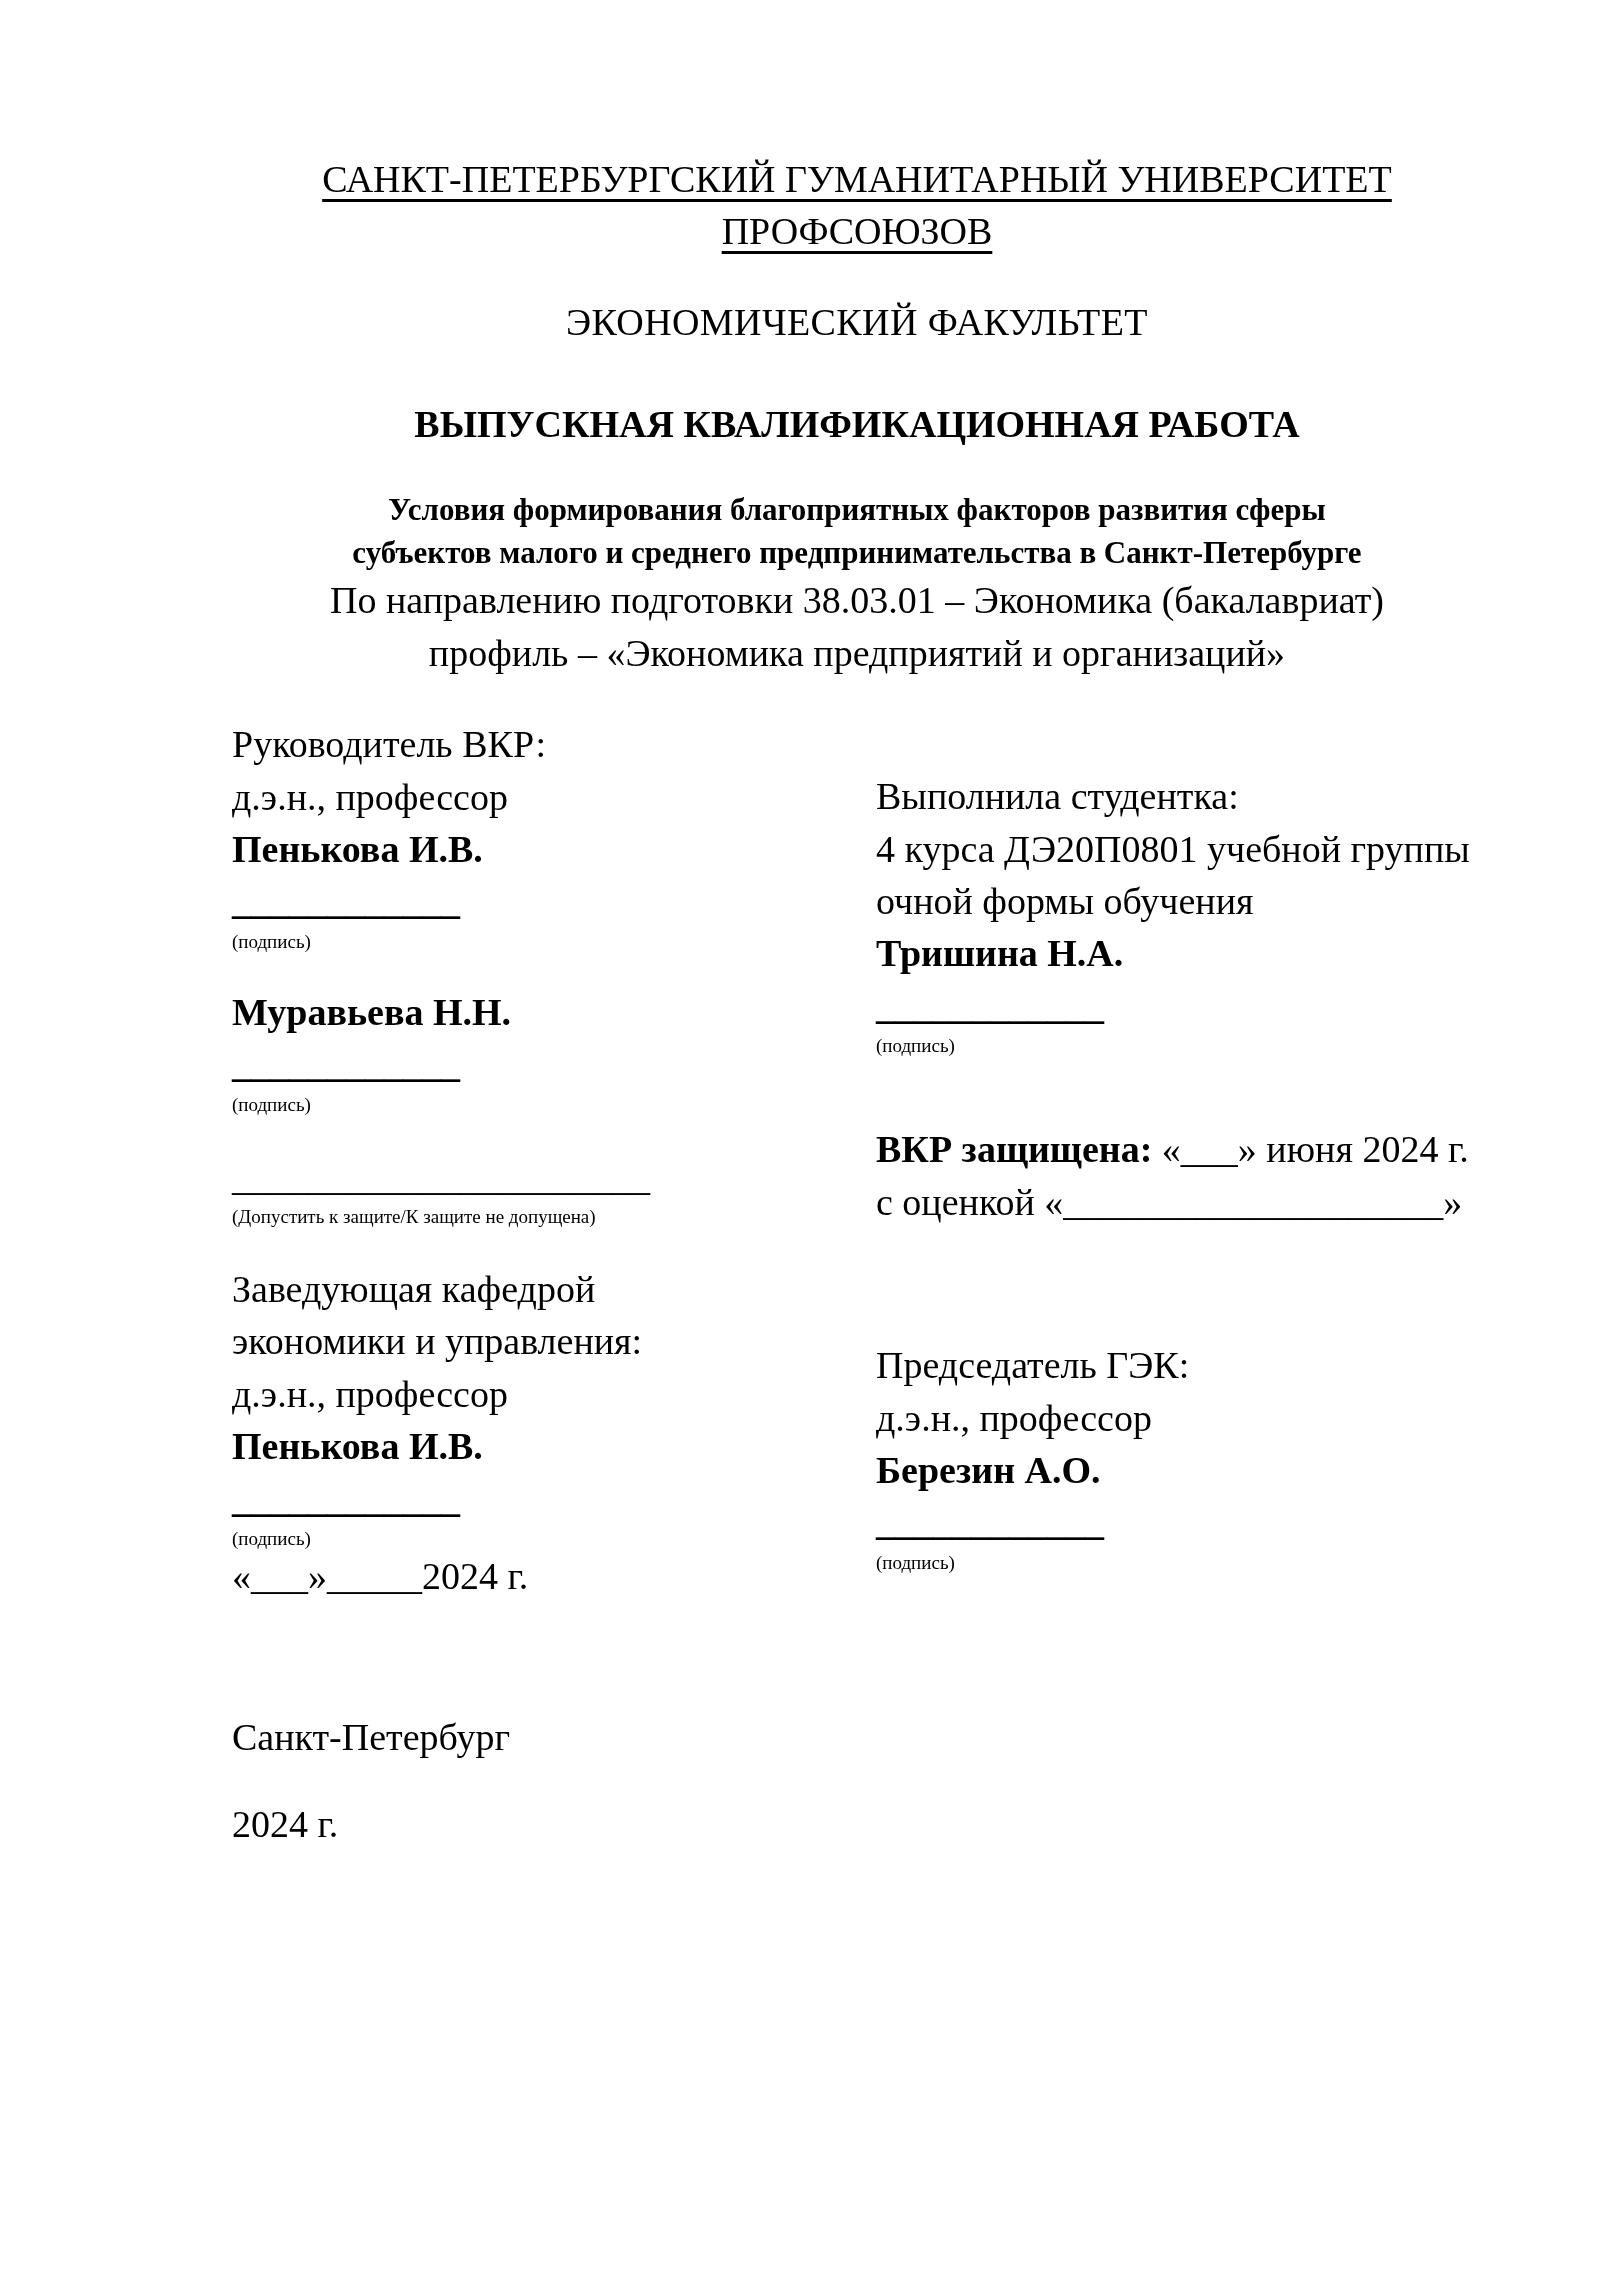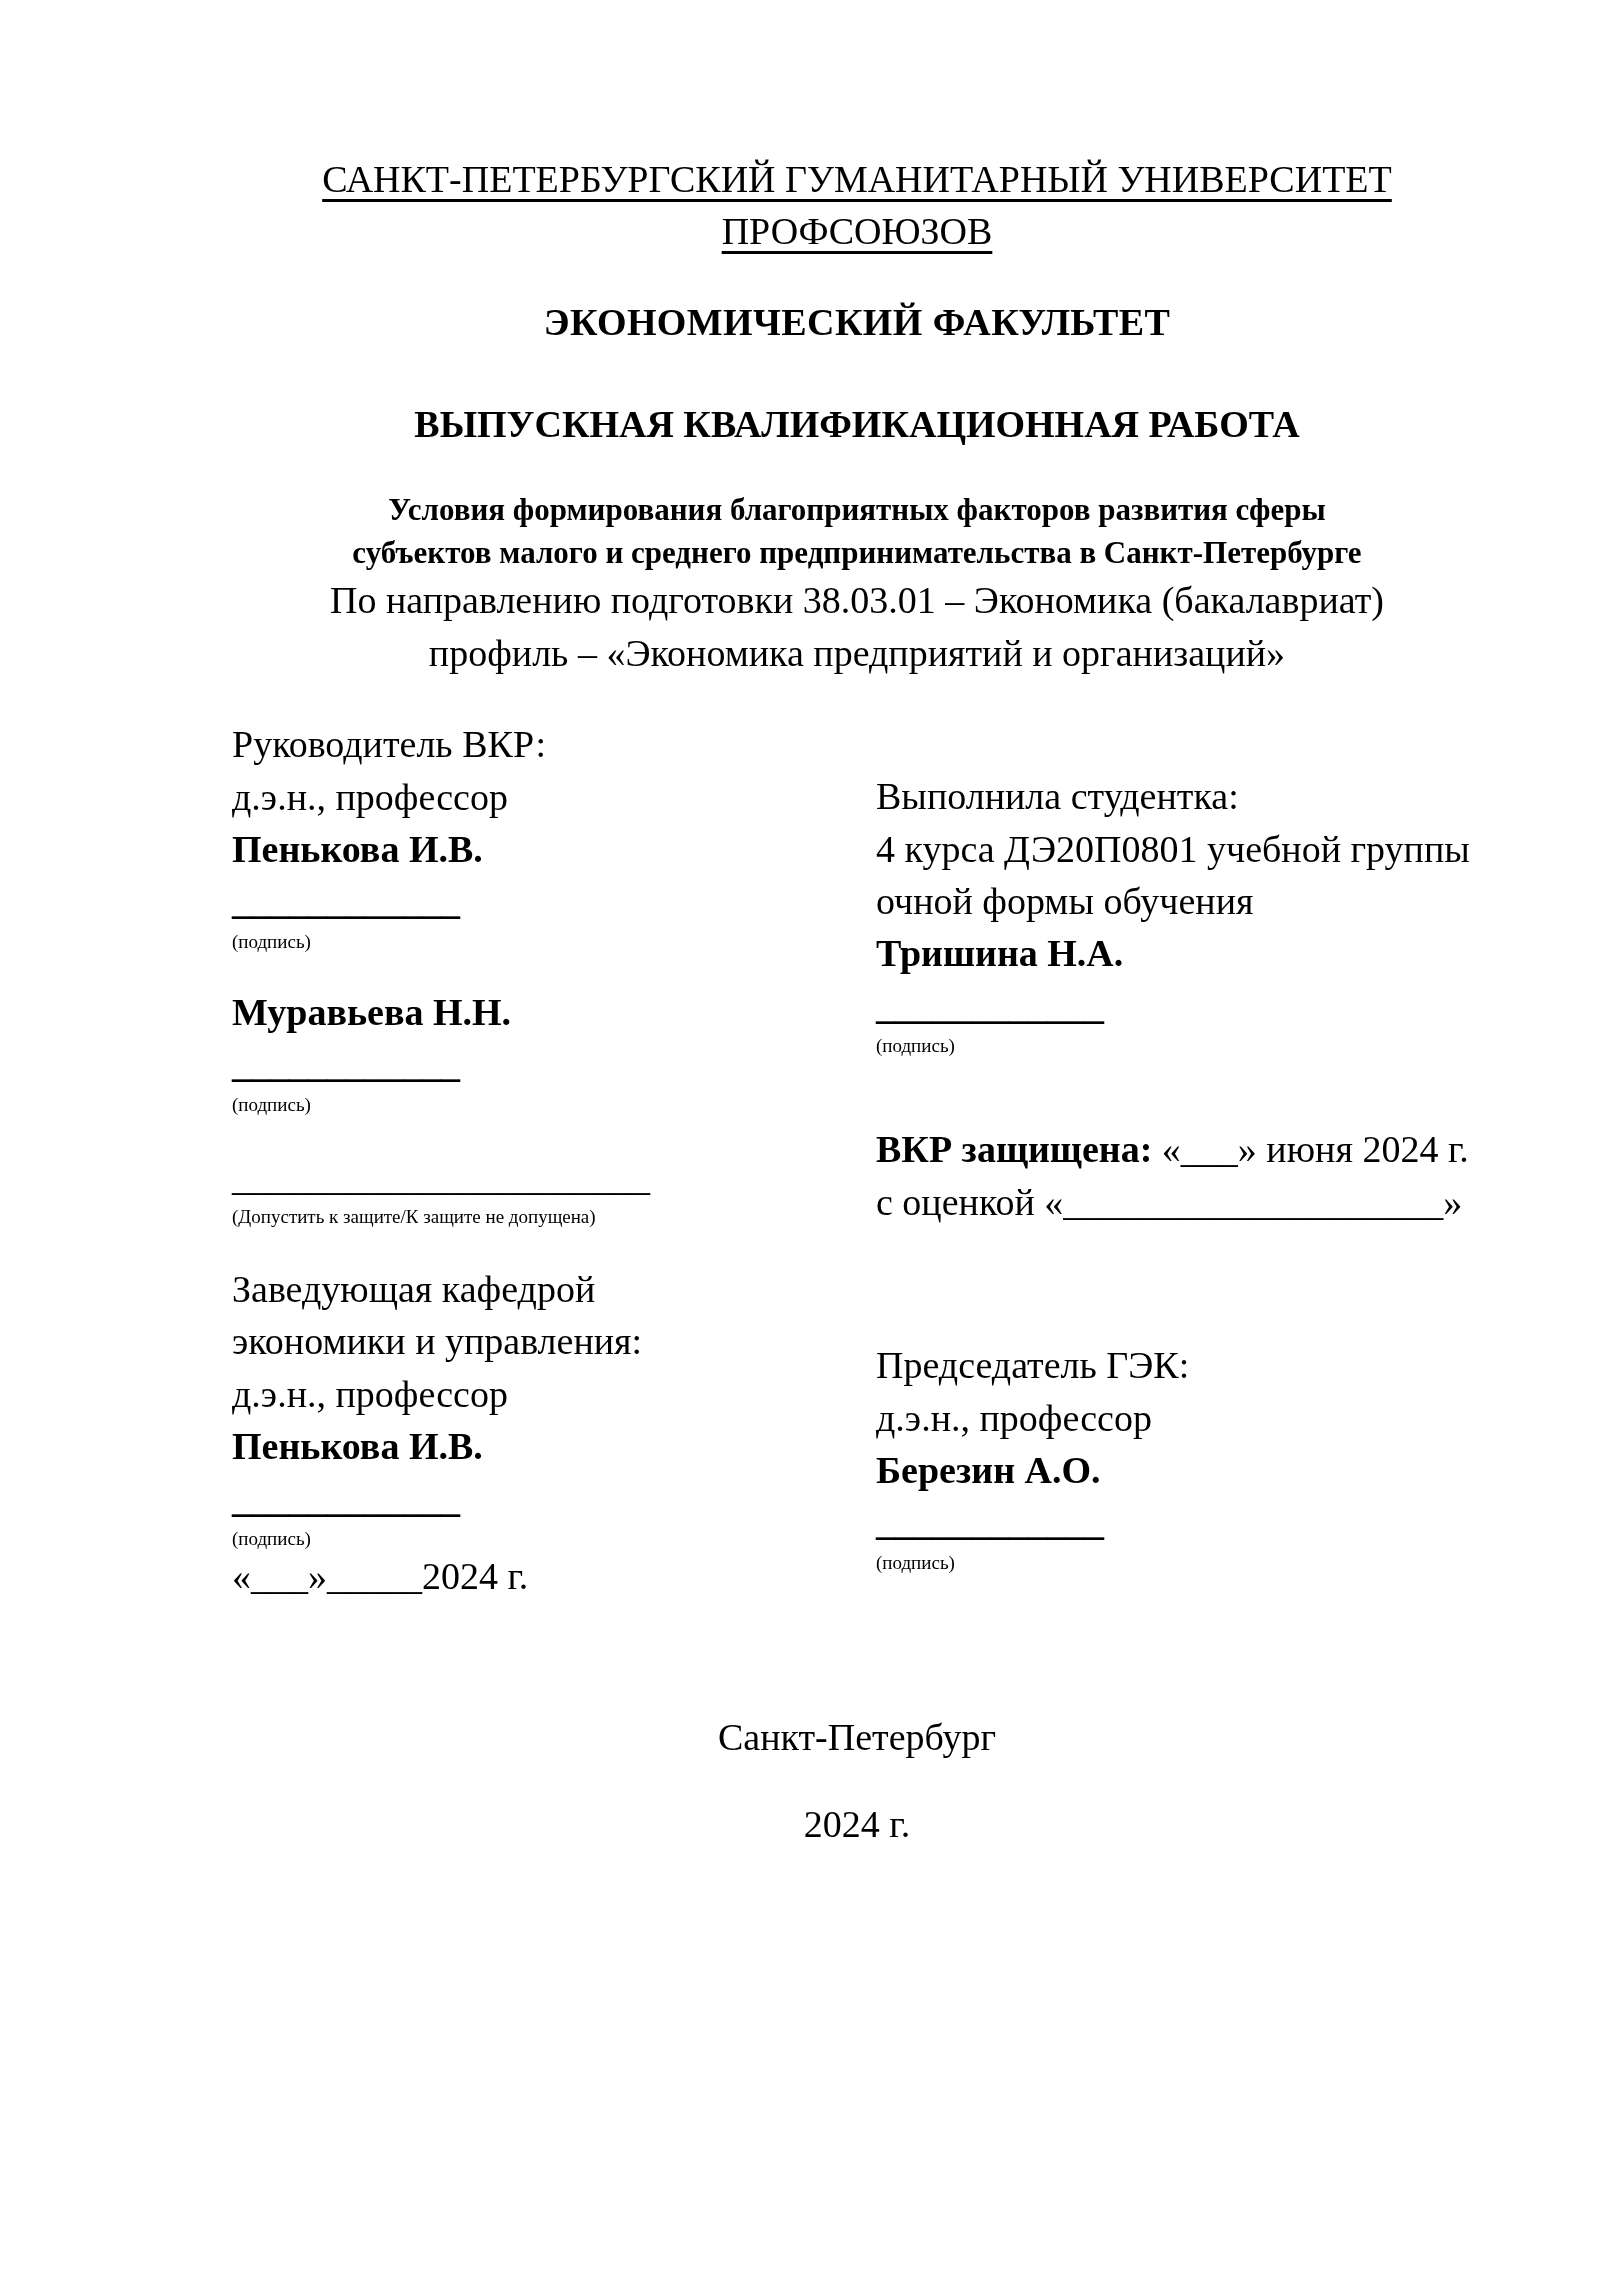--- a/index.html
+++ b/index.html
@@ -17,41 +17,41 @@
     width: 1623px;
     min-height: 2295px;
     padding: 153px 141px 94px 232px;
   }
   .centered { text-align: center; }
   .university {
     text-decoration: underline;
     text-underline-offset: 7px;
     margin-bottom: 38px;
   }
-  .faculty { font-weight: bold; margin-bottom: 50px; letter-spacing: 0.4px; }
+  .faculty { font-weight: normal; margin-bottom: 50px; letter-spacing: 0.4px; }
   .department { margin-bottom: 44px; }
   .worktype { font-weight: bold; margin-bottom: 38px; }
   .thesis-title { font-weight: bold; font-size: 31px; }
   .program { margin-bottom: 39px; }
 
   .columns { display: flex; justify-content: space-between; align-items: flex-start; }
   .col-left { width: 542px; }
   .col-right { width: 606px; padding-top: 52px; }
 
   .b { font-weight: bold; }
   .cap { font-size: 19px; line-height: 1.15; margin-top: 3.1px; }
   .sigline { letter-spacing: 0; white-space: nowrap; }
 
   .blk-supervisor { margin-bottom: 33px; }
   .blk-specialist { margin-bottom: 35px; }
   .blk-admission { margin-bottom: 35px; }
   .blk-student { margin-bottom: 66px; }
   .blk-defense { margin-bottom: 111px; }
 
-  .footer { text-align: center; margin-top: 108px; }
+  .footer { text-align: left; margin-top: 108px; }
   .footer-year { margin-top: 35px; }
 </style>
 </head>
 <body>
 
 <div class="page">
 
   <div class="university centered">
       <div>САНКТ-ПЕТЕРБУРГСКИЙ ГУМАНИТАРНЫЙ УНИВЕРСИТЕТ</div>
       <div>ПРОФСОЮЗОВ</div>

